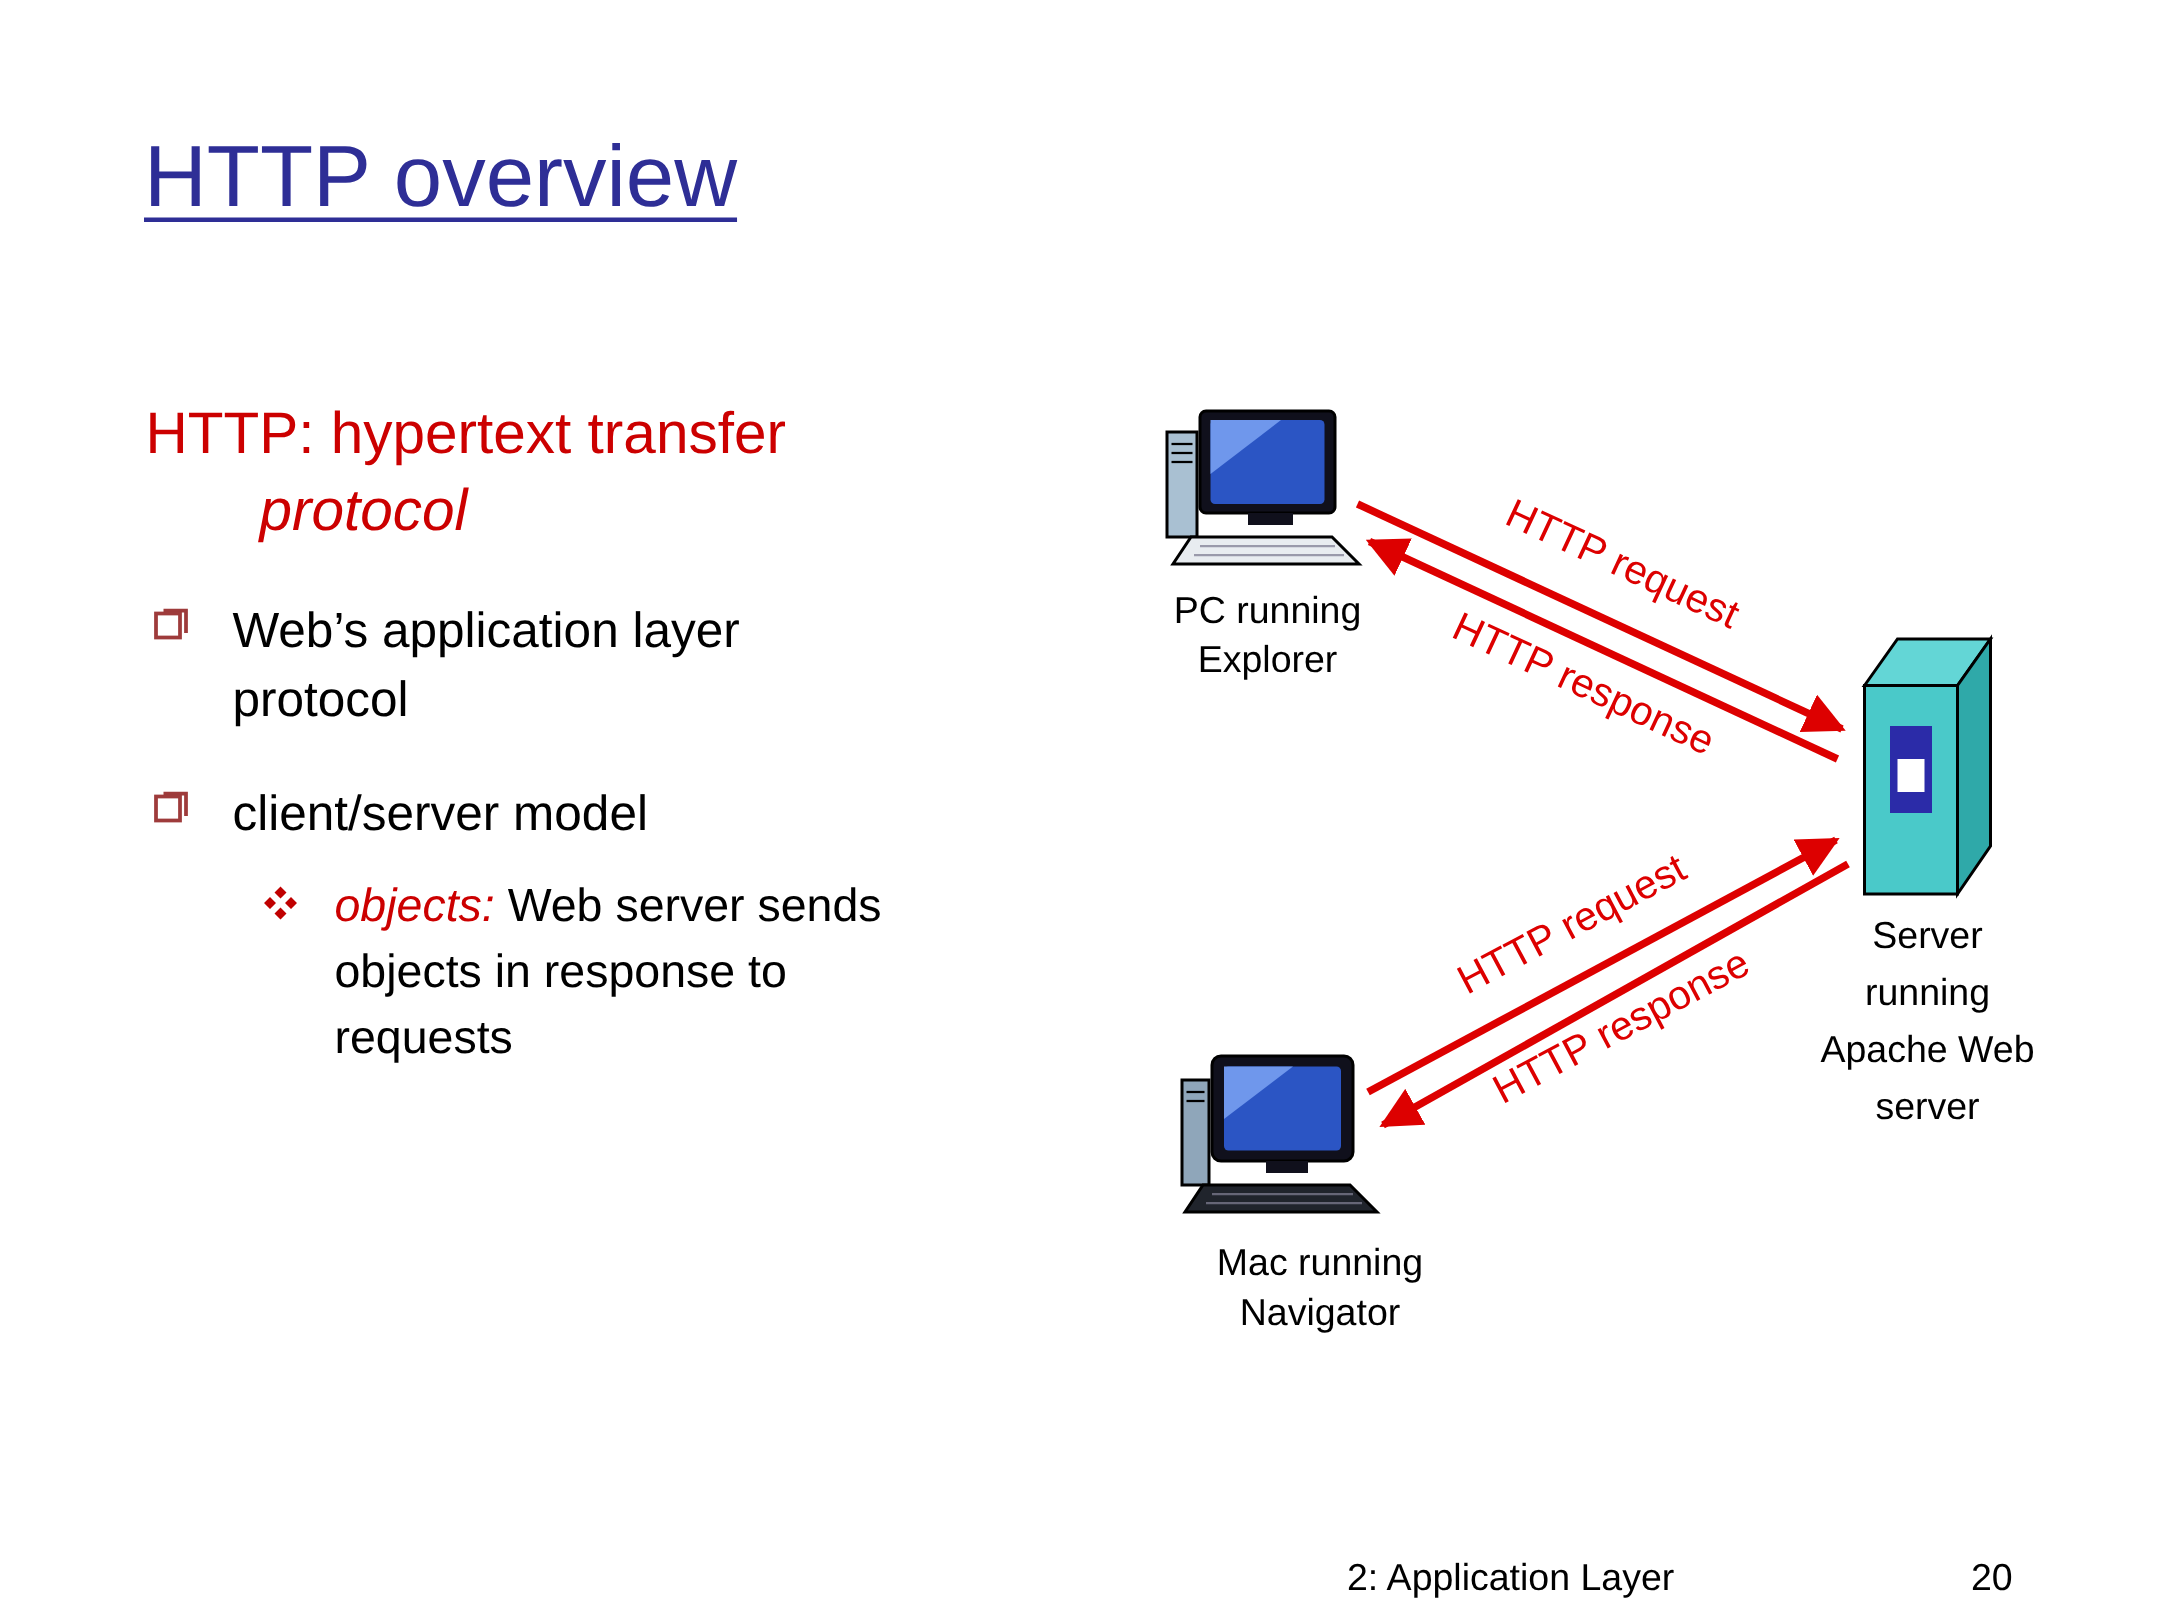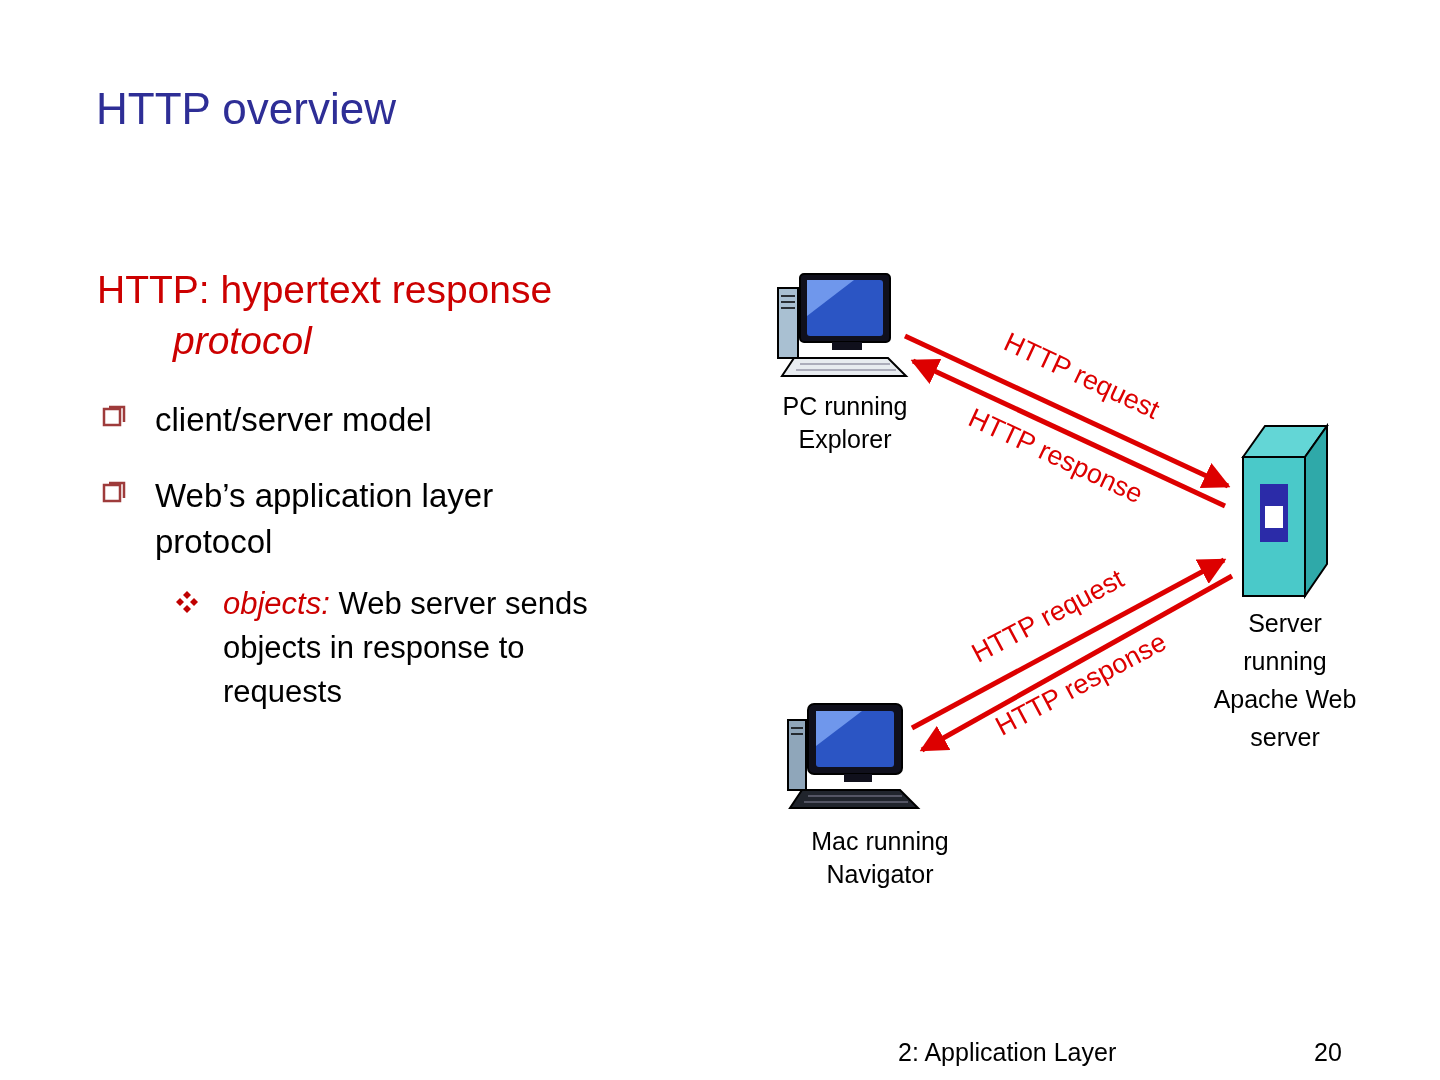--- a/index.html
+++ b/index.html
@@ -9,22 +9,23 @@
     height: 1080px;
     background: #ffffff;
     font-family: "Liberation Sans", sans-serif;
     overflow: hidden;
     color: #000;
   }
   .title {
     position: absolute;
     left: 96px;
     top: 84px;
-    font-size: 44px;
+    font-size: 58px;
     color: #2E2E96;
+    text-decoration: underline;
     text-decoration-thickness: 3px;
     text-underline-offset: 8px;
     white-space: nowrap;
   }
   .text-col {
     position: absolute;
     left: 97px;
     top: 264px;
     width: 640px;
   }
@@ -83,38 +84,38 @@
 </style>
 </head>
 <body>
 
 <div class="slide">
 
   <div class="title">HTTP overview</div>
 
   <div class="text-col">
     <div class="heading">
-      <div>HTTP: hypertext response</div>
+      <div>HTTP: hypertext transfer</div>
       <div class="l2">protocol</div>
     </div>
 
     <div class="bullet">
       <svg class="bicon" width="28" height="28" viewBox="0 0 28 28">
         <path d="M8 6 h15 v15" fill="none" stroke="#9E3B3B" stroke-width="2.5"></path>
         <rect x="3" y="8" width="16" height="16" fill="#fff" stroke="#9E3B3B" stroke-width="2.5"></rect>
       </svg>
-      <span>client/server model</span>
+      <span>Web’s application layer protocol</span>
     </div>
 
     <div class="bullet">
       <svg class="bicon" width="28" height="28" viewBox="0 0 28 28">
         <path d="M8 6 h15 v15" fill="none" stroke="#9E3B3B" stroke-width="2.5"></path>
         <rect x="3" y="8" width="16" height="16" fill="#fff" stroke="#9E3B3B" stroke-width="2.5"></rect>
       </svg>
-      <span>Web’s application layer protocol</span>
+      <span>client/server model</span>
     </div>
 
 
     <div class="sub">
       <svg class="sicon" width="24" height="24" viewBox="0 0 24 24">
         <path d="M12 1 L16 5 L12 9 L8 5 Z M5 8 L9 12 L5 16 L1 12 Z M19 8 L23 12 L19 16 L15 12 Z M12 15 L16 19 L12 23 L8 19 Z" fill="#C00000"></path>
       </svg>
       <span class="lead">objects:</span><span> Web server sends objects in response to requests</span>
     </div>
   </div>

